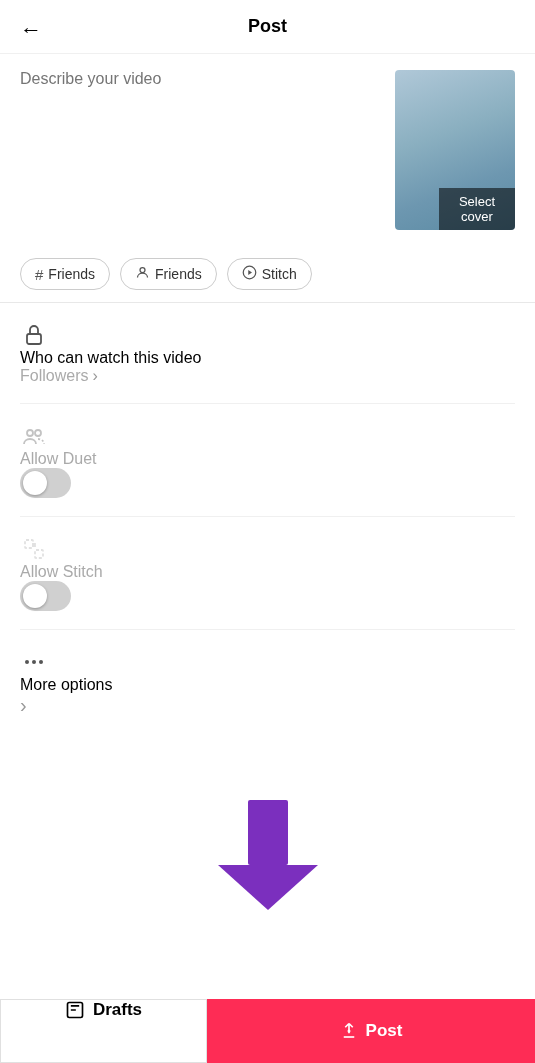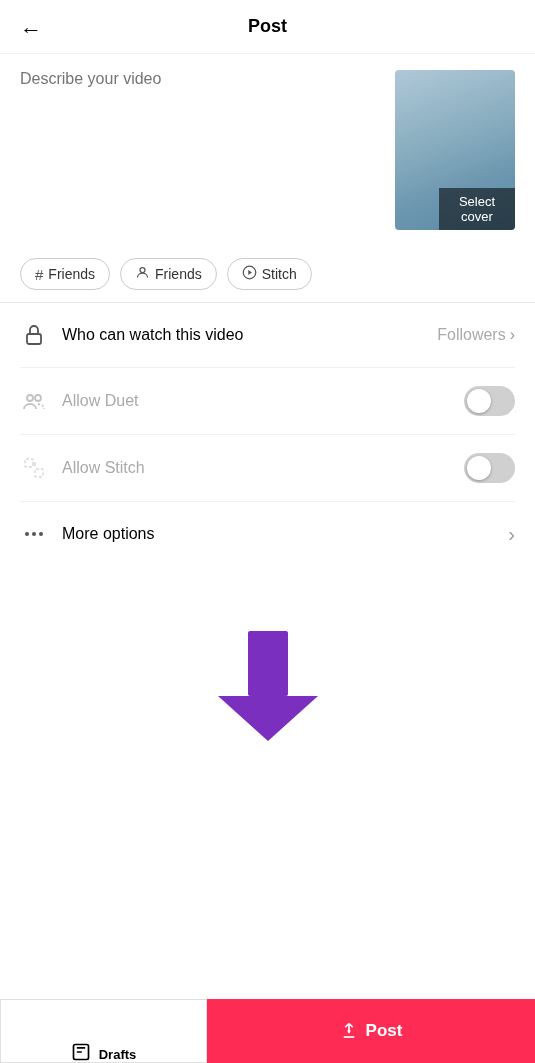--- a/index.html
+++ b/index.html
@@ -103,23 +103,24 @@
       font-size: 15px;
       color: #555;
     }
 
     
     .settings-section {
       padding: 0 20px;
     }
     .setting-row {
       display: flex;
-      align-items: center;
+      align-items: flex-start;
       padding: 18px 0;
       border-bottom: 1px solid #f0f0f0;
+      flex-direction: column;
     }
     .setting-row:last-child {
       border-bottom: none;
     }
     .setting-icon {
       width: 28px;
       height: 28px;
       margin-right: 14px;
       display: flex;
       align-items: center;
@@ -196,26 +197,26 @@
       left: 0;
       right: 0;
       display: flex;
       height: 64px;
     }
     .drafts-btn {
       flex: 1;
       background: #fff;
       border: 1px solid #e0e0e0;
       border-top: 1px solid #e0e0e0;
-      font-size: 13px;
+      font-size: 17px;
       font-weight: 600;
       color: #000;
       cursor: pointer;
       display: flex;
-      align-items: flex-end;
+      align-items: flex-start;
       justify-content: center;
       gap: 8px;
     }
     .post-btn {
       flex: 1.6;
       background: #fe2c55;
       border: none;
       font-size: 17px;
       font-weight: 700;
       color: #fff;

